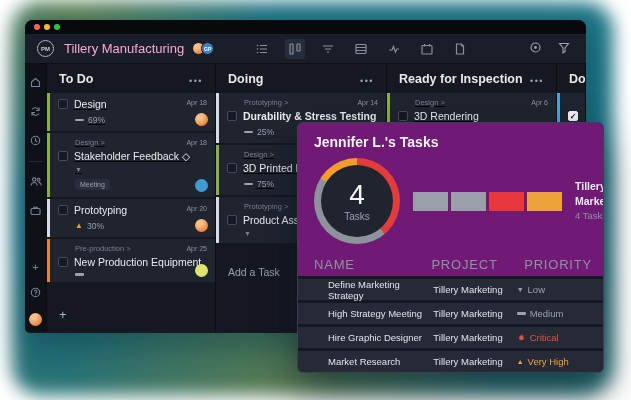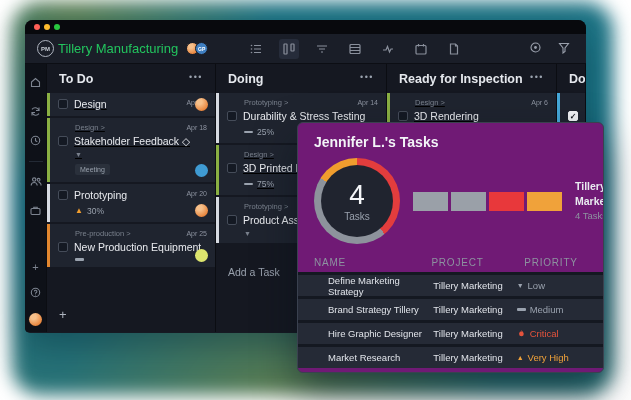--- a/index.html
+++ b/index.html
@@ -16,21 +16,21 @@
 
   
   .window { position:absolute; left:25px; top:20px; width:561px; height:313px; background:#161a23;
     border-radius:8px 8px 5px 5px; overflow:hidden; box-shadow:0 14px 34px rgba(8,40,52,.4); }
   .titlebar { height:14px; background:#08090d; display:flex; align-items:center; padding-left:9px; gap:4px; }
   .tl { width:6px; height:6px; border-radius:50%; }
 
   .appheader { height:30px; background:#1a1e28; border-bottom:1px solid #0c0e14; display:flex; align-items:center; padding:0 12px; }
   .logo { width:17px; height:17px; border:1.5px solid #aeb4bf; border-radius:50%; color:#c7ccd4; font-size:6px; font-weight:bold;
     display:flex; align-items:center; justify-content:center; flex:none; }
-  .apptitle { margin-left:4px; font-size:13px; color:#22c55e; white-space:nowrap; }
+  .apptitle { margin-left:10px; font-size:13px; color:#f9a8d4; white-space:nowrap; }
   .avstack { display:flex; margin-left:8px; }
   .avstack .av { width:13px; height:13px; border-radius:50%; border:1px solid #1a1e28; display:flex; align-items:center; justify-content:center;
     font-size:5px; font-weight:bold; color:#fff; }
   .av-orange { background:radial-gradient(circle at 35% 30%, #f6c08b 20%, #e8833a 75%); }
   .av-gp { background:#3f7fc1; margin-left:-4px; }
   .toolicons { display:flex; align-items:center; gap:13px; margin-left:38px; }
   .ticon { width:20px; height:20px; display:flex; align-items:center; justify-content:center; border-radius:3px; }
   .ticon.sel { background:#262c3a; }
   .ticon svg { stroke:#8a909c; fill:none; stroke-width:1.2; }
   .righticons { margin-left:auto; display:flex; align-items:center; gap:16px; padding-right:4px; }
@@ -41,33 +41,33 @@
     padding:10px 0 6px; gap:11px; }
   .sidebar svg { stroke:#7d8490; fill:none; stroke-width:1.1; }
   .sdiv { width:14px; height:1px; background:#232a35; }
   .spacer { flex:1; }
   .sav { width:13px; height:13px; border-radius:50%; }
 
   
   .board { flex:1; display:flex; background:#151821; overflow:hidden; }
   .col { display:flex; flex-direction:column; border-right:1px solid #0b0d12; overflow:hidden; }
   .col-todo { width:169px; } .col-doing { width:171px; } .col-ready { width:170px; } .col-done { flex:1; min-width:0; }
-  .colhead { display:flex; justify-content:space-between; align-items:flex-start; padding:8px 12px 7px; }
+  .colhead { display:flex; justify-content:space-between; align-items:flex-end; padding:8px 12px 7px; }
   .coltitle { font-size:12.5px; font-weight:bold; color:#e5e8ed; white-space:nowrap; }
   .dots { color:#9aa2ae; font-size:9px; letter-spacing:1.5px; }
   .cards { display:flex; flex-direction:column; gap:2px; }
   .card { position:relative; background:#1f242f; border-left:3px solid transparent; padding:5px 8px 6px 8px; }
   .bl-green { border-left-color:#8ab043;text-decoration:underline; } .bl-white { border-left-color:#d7dbe2; }
   .bl-orange { border-left-color:#e2872f; } .bl-blue { border-left-color:#45a8d9; }
   .crumb { font-size:7.5px; color:#79808c; margin:0 0 3px 17px; white-space:nowrap; overflow:hidden; }
   .row1 { display:flex; align-items:center; gap:6px; }
   .cbox { width:10px; height:10px; border:1.5px solid #454c59; border-radius:2px; background:#141923; flex:none; }
   .cbox.checked { background:#f2f4f7; border-color:#f2f4f7; color:#10131a; font-size:8px; font-weight:bold; line-height:10px; text-align:center; }
   .ctitle { font-size:10.5px; color:#e8eaee; white-space:nowrap; overflow:hidden; }
-  .ctitle.b { font-weight:normal; }
+  .ctitle.b { font-weight:bold; }
   .cdate { position:absolute; top:6px; right:8px; font-size:7px; color:#8d93a0; }
   .prog { display:flex; align-items:center; gap:4px; margin:5px 0 0 17px; font-size:8.5px; color:#9aa2ae; }
   .pdash { width:9px; height:2.5px; background:#9aa2ae; border-radius:1px; }
   .ptri-up { color:#f09d2e; font-size:8px; line-height:8px; }
   .ptri-down { margin:4px 0 0 17px; color:#79808c; font-size:7px; line-height:7px; }
   .flame { width:9px; height:10px; }
   .cavatar { position:absolute; right:7px; bottom:5px; width:13px; height:13px; border-radius:50%; display:flex; align-items:center;
     justify-content:center; font-size:5px; font-weight:bold; color:#fff; }
   .av-tw { background:#45a8d9; } .av-sc { background:#3f9bd3; } .av-yellow { background:#dde56e; } .av-teal { background:#3fa9c9; }
   .tag { display:inline-block; margin:4px 0 0 17px; background:#2a303b; color:#98a0ac; font-size:7px; padding:2px 5px; border-radius:2px; }
@@ -82,21 +82,21 @@
   .donut { width:86px; height:86px; border-radius:50%; position:relative; flex:none; }
   .donut-hole { position:absolute; left:7px; top:7px; width:72px; height:72px; border-radius:50%; background:#20242f;
     display:flex; flex-direction:column; align-items:center; justify-content:center; }
   .donut-num { font-size:28px; color:#f4f6f9; line-height:1; }
   .donut-lab { font-size:10px; color:#9aa2ae; margin-top:2px; }
   .p-bar { display:flex; gap:3px; }
   .p-bar .seg { width:35px; height:19px; display:inline-block; }
   .p-legend { line-height:1.45; }
   .p-legend .proj { font-size:10.5px; font-weight:bold; color:#e9ebf0; }
   .p-legend .cnt { font-size:9.5px; color:#8d93a0; }
-  .thead { display:flex; padding:5px 16px 4px; color:#8d93a0; font-size:10px; letter-spacing:.8px; }
+  .thead { display:flex; padding:5px 16px 4px; color:#8d93a0; font-size:13px; letter-spacing:.8px; }
   .c-name { width:43%; } .c-proj { width:34%; } .c-prio { width:23%; }
   .trow { display:flex; align-items:center; height:24px; background:#252a36; border-top:3px solid #141821; padding:0 30px; font-size:9.5px; color:#e1e4ea; }
   .prio { display:flex; align-items:center; gap:4px; }
   .prio .pdash { background:#9aa2ae; }
   .gray { color:#9aa2ae; } .red { color:#e5533c;text-align:center; } .orange { color:#f0a23a; }
   .tri { font-size:7px; line-height:7px; }
 </style>
 </head>
 <body>
 
@@ -223,20 +223,24 @@
           <span class="coltitle">To Do</span>
           <span class="dots">•••</span>
         </div>
         <div class="cards">
           <div class="card bl-green">
             <div class="row1">
                 <span class="cbox"></span>
               <span class="ctitle">Design</span>
               </div>
             <span class="cdate">Apr 18</span>
+            <div class="prog">
+                <span class="pdash"></span>
+              <span>69%</span>
+              </div>
             <span class="cavatar av-orange"></span>
           </div>
           <div class="card bl-green">
             <div class="crumb">Design &gt;</div>
             <div class="row1">
                 <span class="cbox"></span>
               <span class="ctitle">Stakeholder Feedback ◇</span>
               </div>
             <span class="cdate">Apr 18</span>
             <div class="ptri-down">▼</div>
@@ -391,21 +395,21 @@
   </div>
   <div class="trow">
     <span class="c-name">Define Marketing Strategy</span>
     <span class="c-proj">Tillery Marketing</span>
     <span class="c-prio prio gray">
         <span class="tri">▼</span>
       <span>Low</span>
       </span>
   </div>
   <div class="trow">
-    <span class="c-name">Brand Strategy Tillery</span>
+    <span class="c-name">High Strategy Meeting</span>
     <span class="c-proj">Tillery Marketing</span>
     <span class="c-prio prio gray">
         <span class="pdash"></span>
       <span>Medium</span>
       </span>
   </div>
   <div class="trow">
     <span class="c-name">Hire Graphic Designer</span>
     <span class="c-proj">Tillery Marketing</span>
     <span class="c-prio prio red">

